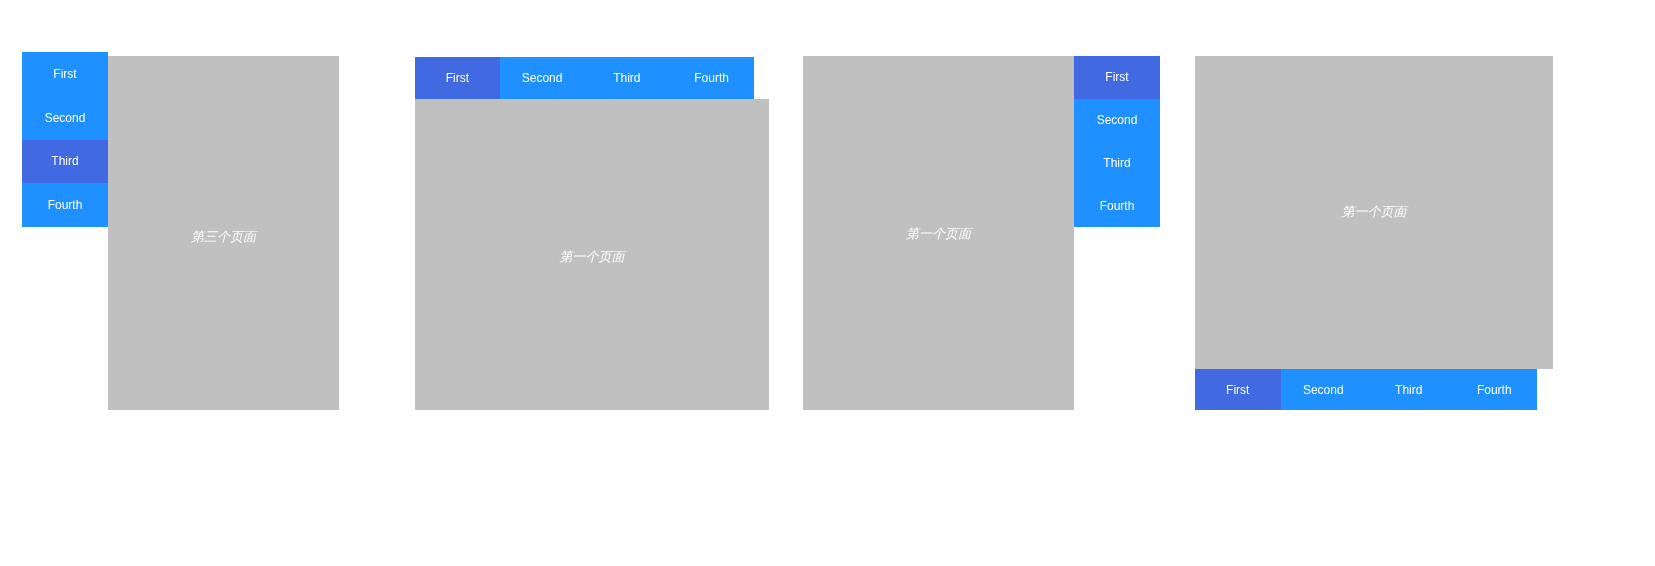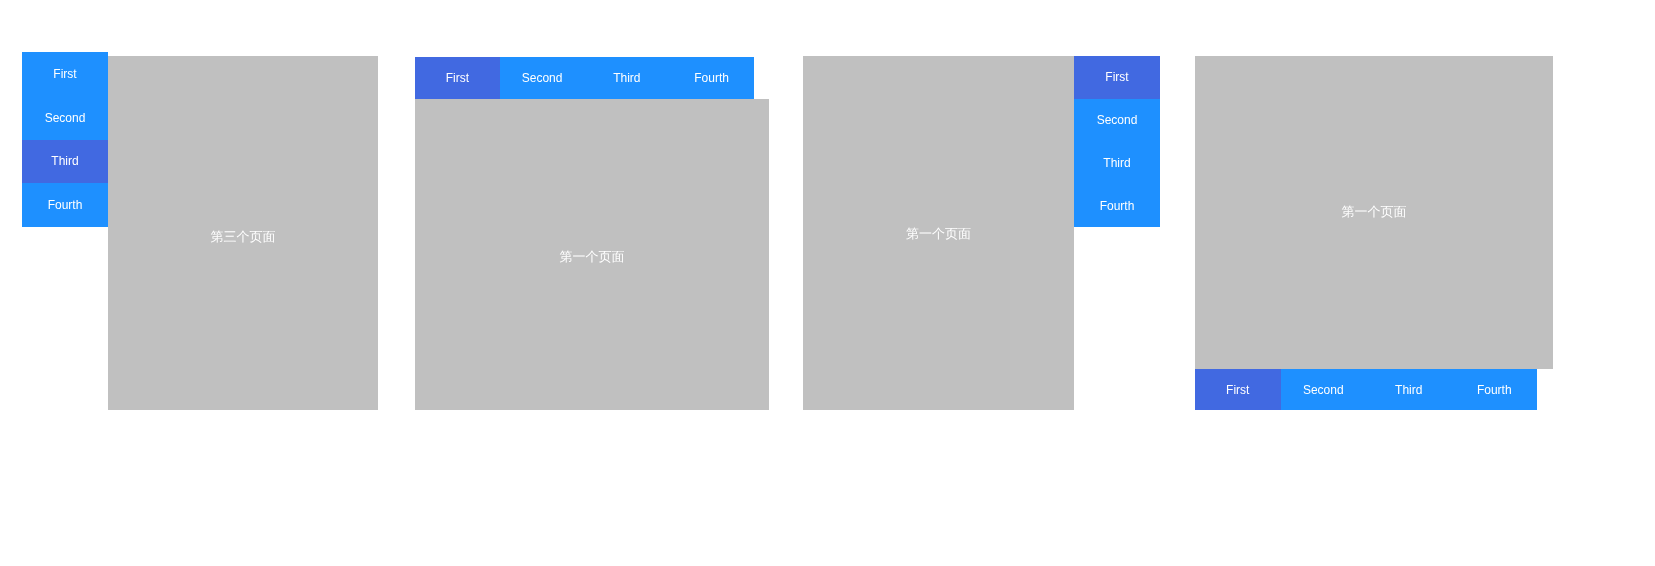--- a/index.html
+++ b/index.html
@@ -30,20 +30,21 @@
     justify-content: center;
     font-size: 13px;
     line-height: 1;
     box-sizing: border-box;
   }
   .pane-label {
     color: #ffffff;
     font-size: 13px;
     letter-spacing: 0px;
     white-space: nowrap;
+    font-style: italic;
   }
 
   
   .tabbar {
     position: absolute;
     display: flex;
     box-sizing: border-box;
   }
   .tabbar.vertical {
     flex-direction: column;
@@ -74,21 +75,21 @@
     flex: 1 1 0;
   }
   .tabbar.horizontal .tab {
     height: 100%;
     flex: 1 1 0;
   }
 
   
   #panel-tabs-left { left: 22px;  top: 52px;  width: 356px; height: 358px; }
   #panel-tabs-left .tabbar  { left: 0px;  top: 0px;   width: 86px;  height: 175px; }
-  #panel-tabs-left .pane    { left: 86px; top: 4px;   width: 270px; height: 354px; }
+  #panel-tabs-left .pane    { left: 86px; top: 4px;   width: 231px; height: 354px; }
   #panel-tabs-left .pane    { justify-content: center; align-items: flex-start; padding-top: 174px; }
 
   
   #panel-tabs-top  { left: 415px; top: 57px; width: 354px; height: 353px; }
   #panel-tabs-top .tabbar { left: 0px; top: 0px;  width: 339px; height: 42px; }
   #panel-tabs-top .pane   { left: 0px; top: 42px; width: 354px; height: 311px; }
   #panel-tabs-top .pane   { align-items: flex-start; padding-top: 151px; }
 
   
   #panel-tabs-right { left: 803px; top: 56px; width: 357px; height: 354px; }

